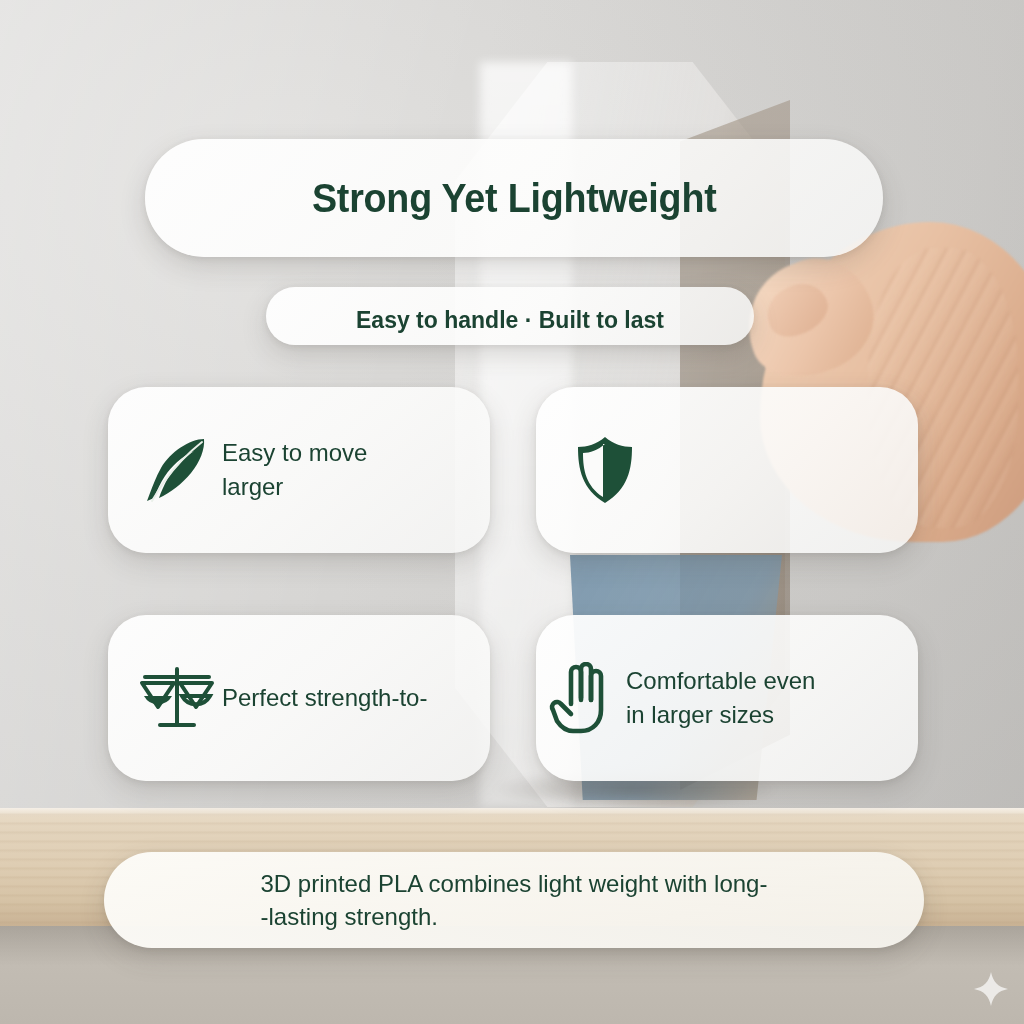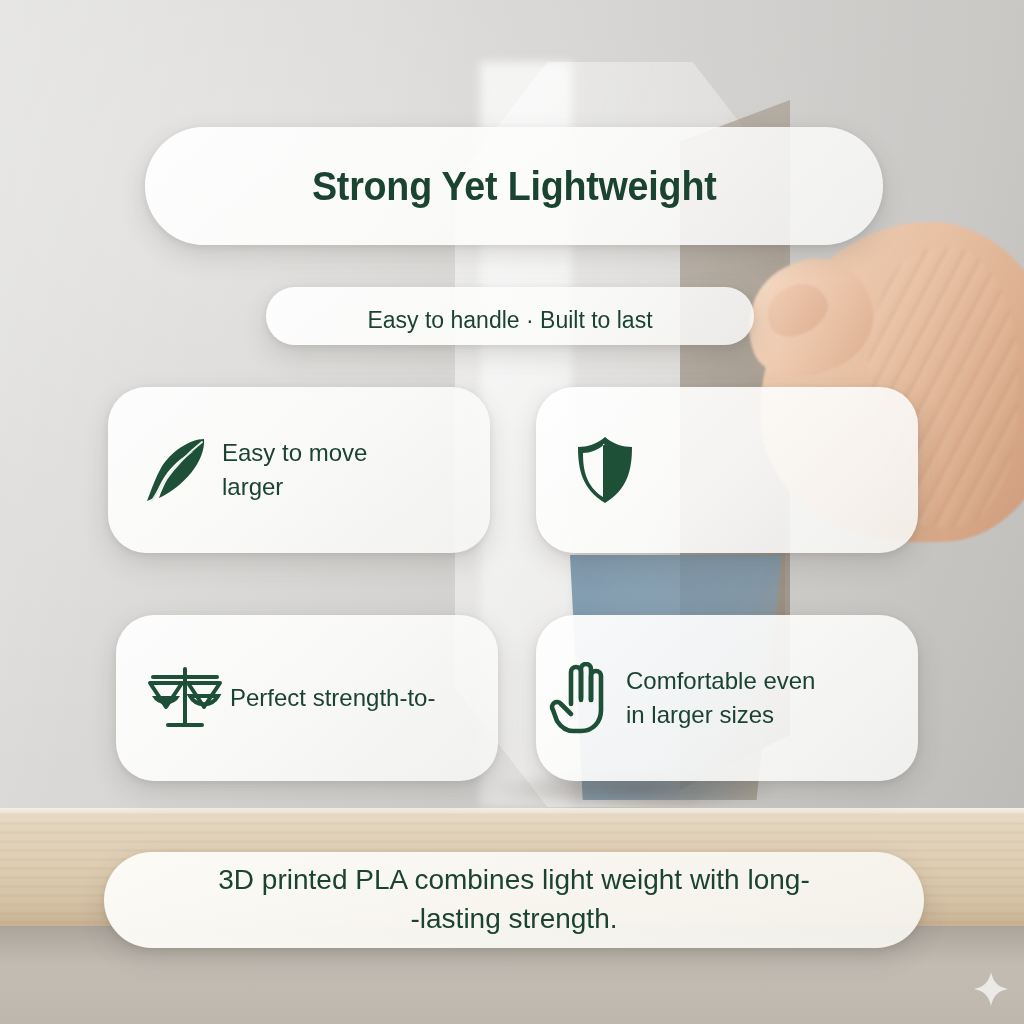--- a/index.html
+++ b/index.html
@@ -124,66 +124,66 @@
   
   .pill, .card, .footer-pill{
     position:absolute;
     background:linear-gradient(140deg, rgba(255,255,255,.94) 0%, rgba(252,252,251,.90) 52%,
                                         rgba(246,246,245,.86) 100%);
     box-shadow:0 10px 26px rgba(70,64,58,.17), 0 2px 6px rgba(70,64,58,.10);
     display:flex; align-items:center;
   }
 
   .pill.title{
-    left:145px; top:127px; width:738px; height:118px;
+    left:145px; top:139px; width:738px; height:118px;
     border-radius:59px;
     justify-content:center;
   }
   .title-text{
     font-size:40px; font-weight:bold; color:#1b4332;
     letter-spacing:-.2px; transform:scaleX(.94); transform-origin:center;
     white-space:nowrap;
   }
 
   .pill.subtitle{
     left:266px; top:287px; width:488px; height:58px;
     border-radius:29px; justify-content:center;
   }
   .subtitle-text{
-    font-size:23px; color:#1b4332; font-weight:normal; white-space:nowrap;margin-top:9px;
+    font-size:23px; color:#1b4332; font-weight:bold; white-space:nowrap;margin-top:9px;
   }
 
   .card{
     width:382px; height:166px;
     border-radius:38px;
     padding:0 26px 0 30px;
     gap:6px;
   }
   .card.c1{ left:108px; top:387px; }
   .card.c2{ left:536px; top:387px; }
-  .card.c3{ left:116px; top:615px; }
+  .card.c3{ left:108px; top:615px; }
   .card.c4{ left:536px; top:615px;padding-left:6px; }
 
   .card-icon{
     flex:0 0 auto; width:78px; height:82px;
     display:flex; align-items:center; justify-content:center;
   }
   .card-text{
     font-size:24px; line-height:1.42; color:#1b4332;
     white-space:nowrap;
   }
   .card-text .l2{ display:block; }
 
   .footer-pill{
     left:104px; top:852px; width:820px; height:96px;
     border-radius:48px; justify-content:center;
     background:linear-gradient(140deg, rgba(253,252,248,.96), rgba(247,245,239,.92));
   }
   .footer-text{
-    font-size:28px; line-height:1.38; color:#1b4332; text-align:center;
+    font-size:24px; line-height:1.38; color:#1b4332; text-align:left;
     white-space:nowrap;
   }
   .footer-text .l2{ display:block; }
 
   
   .sparkle{
     position:absolute; left:972px; top:970px; width:38px; height:38px;
     opacity:.85;
   }
 </style>

